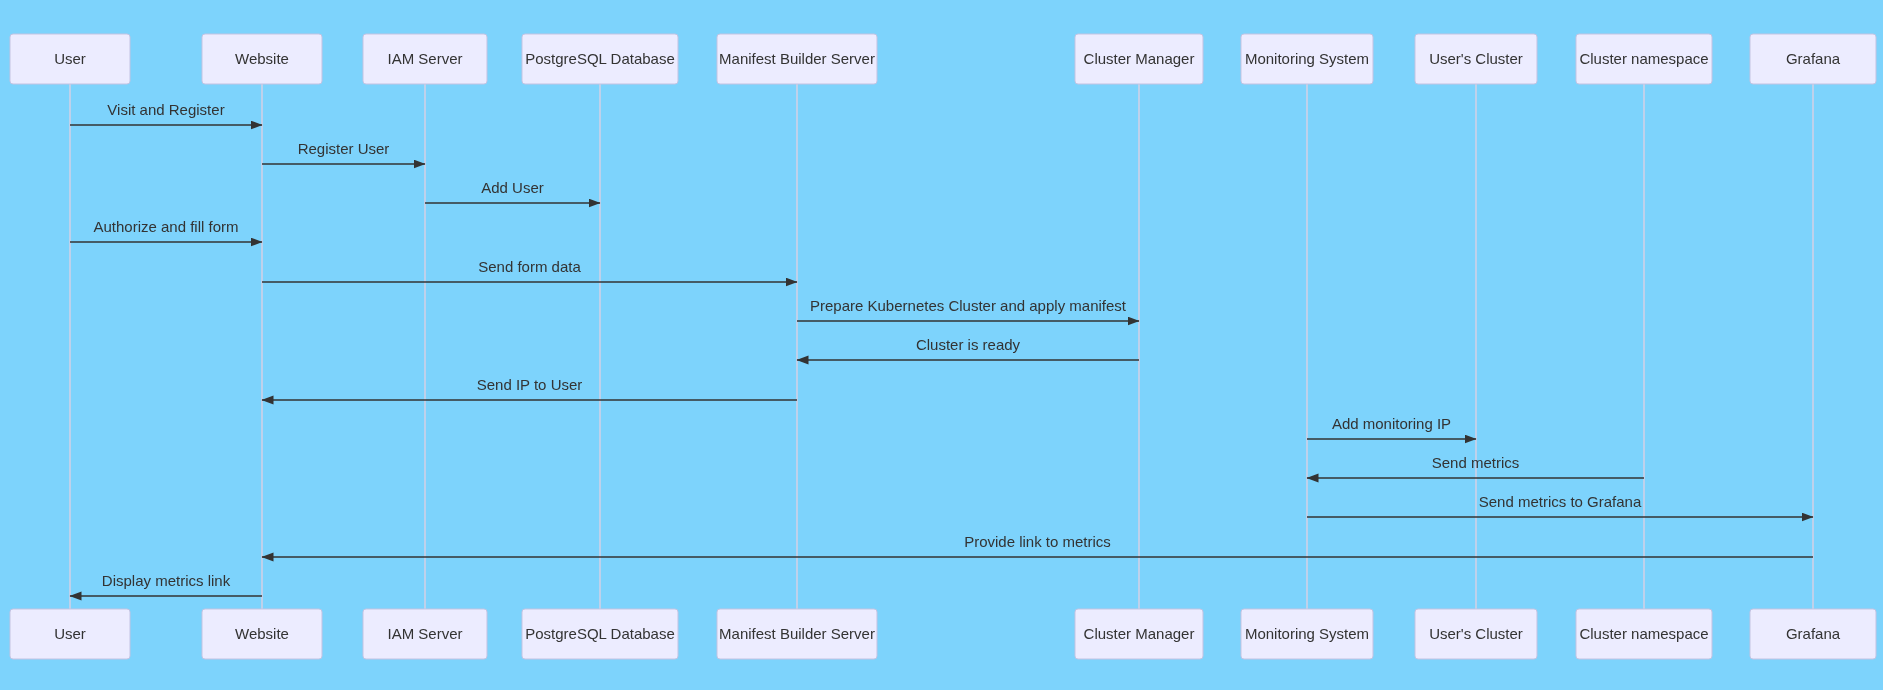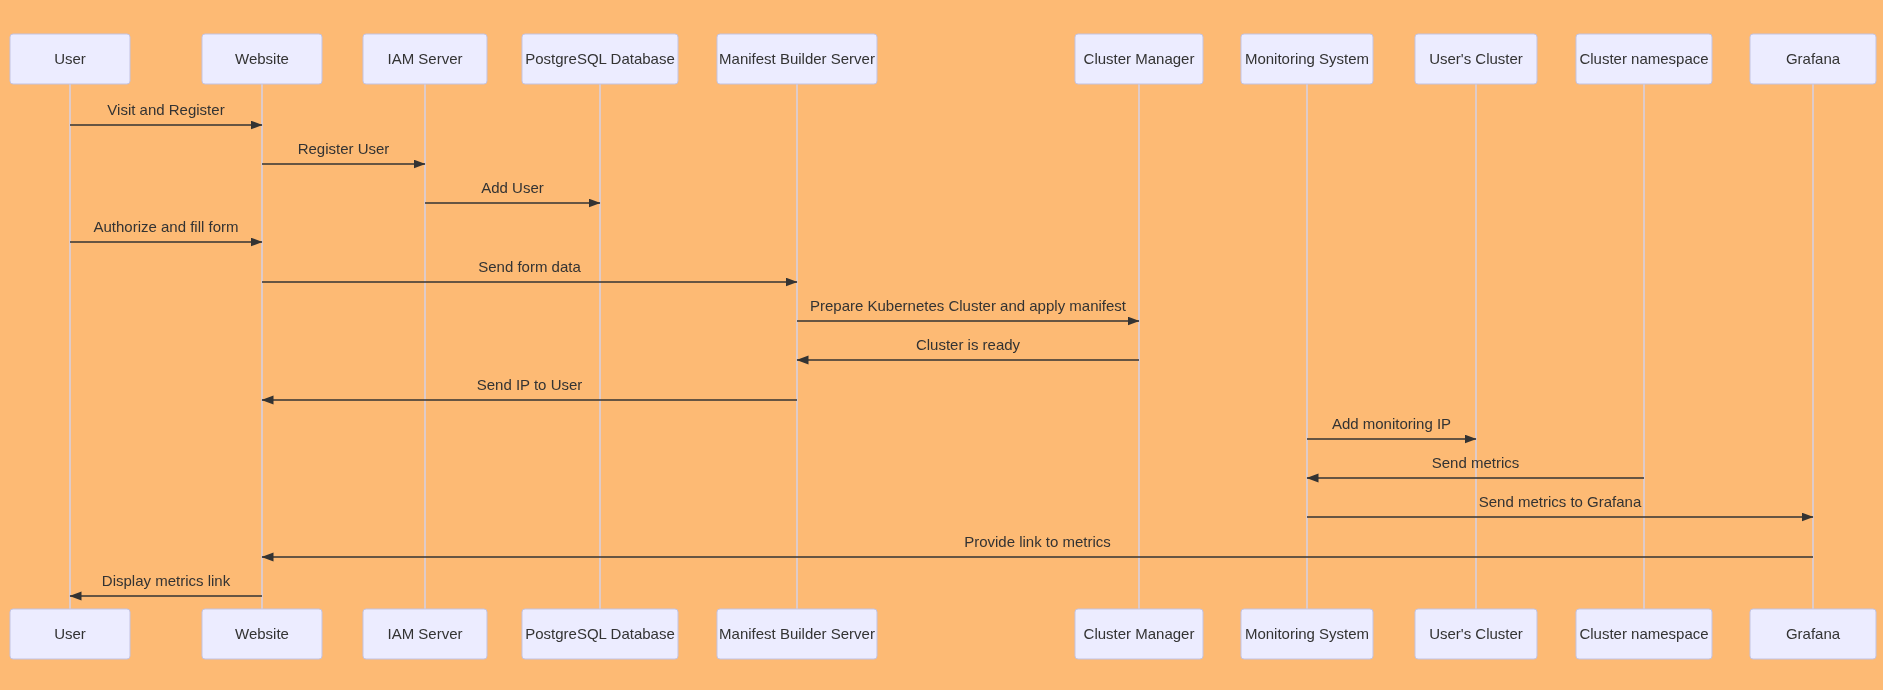--- a/index.html
+++ b/index.html
@@ -6,21 +6,21 @@
     margin: 0;
     padding: 0;
     background: #ffffff;
   }
   body {
     font-family: "Liberation Sans", sans-serif;
   }
   #diagram-canvas {
     width: 1883px;
     height: 690px;
-    background: #fdba74;
+    background: #7dd3fc;
     overflow: hidden;
   }
   svg text {
     font-family: "Liberation Sans", sans-serif;
     fill: #333333;
   }
   .actor-label { font-size: 15px; }
   .msg-label   { font-size: 15px; }
 </style>
 </head>

